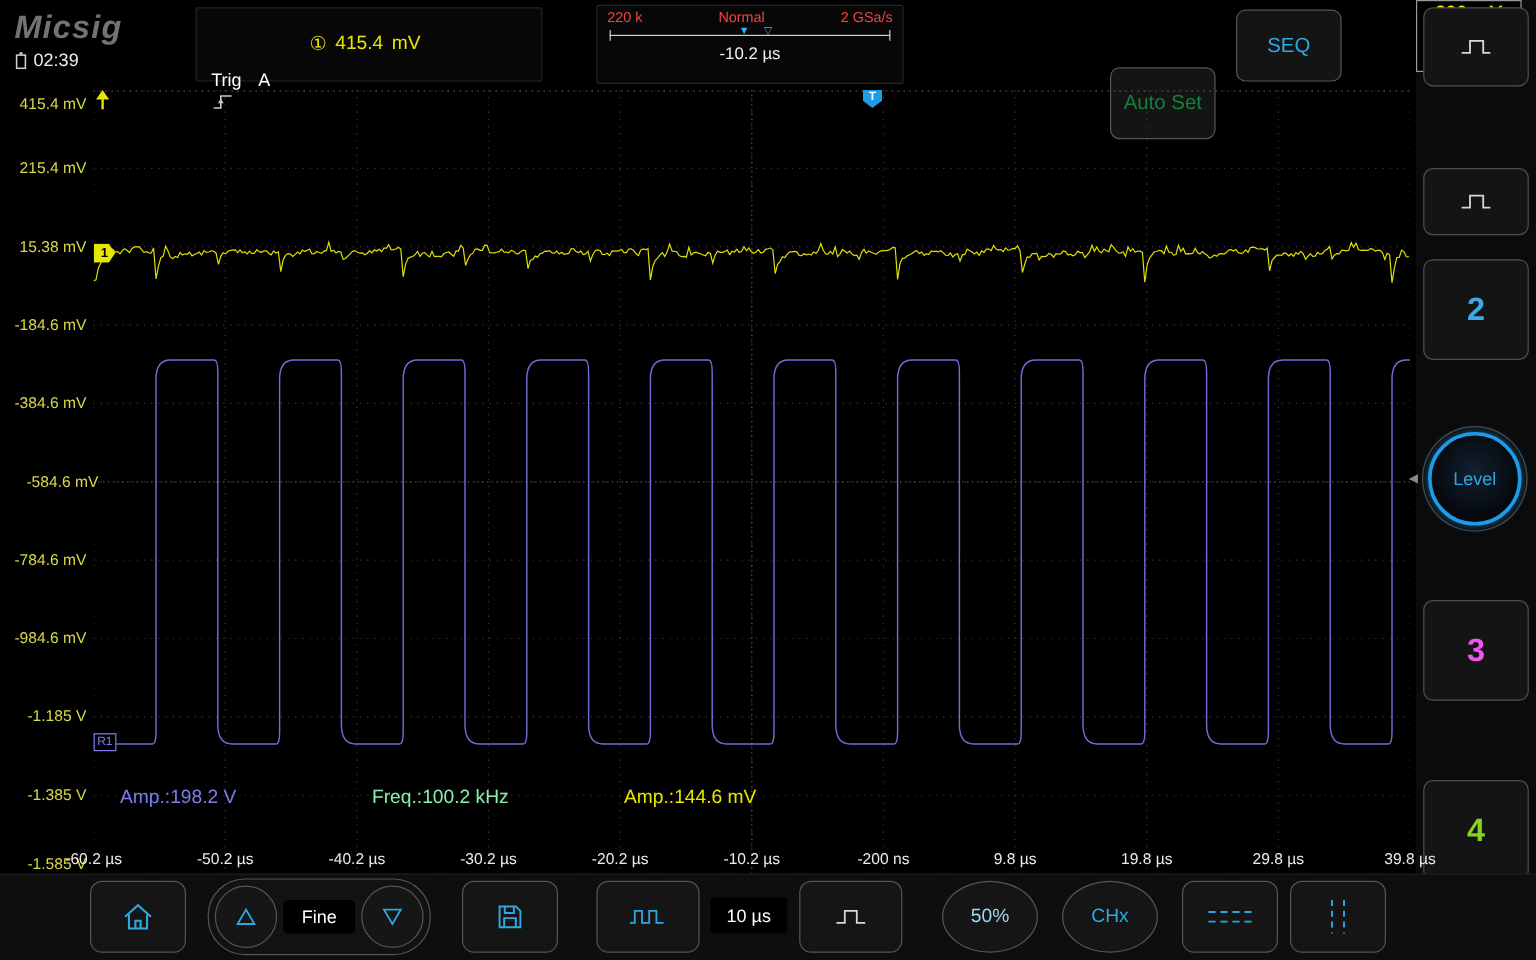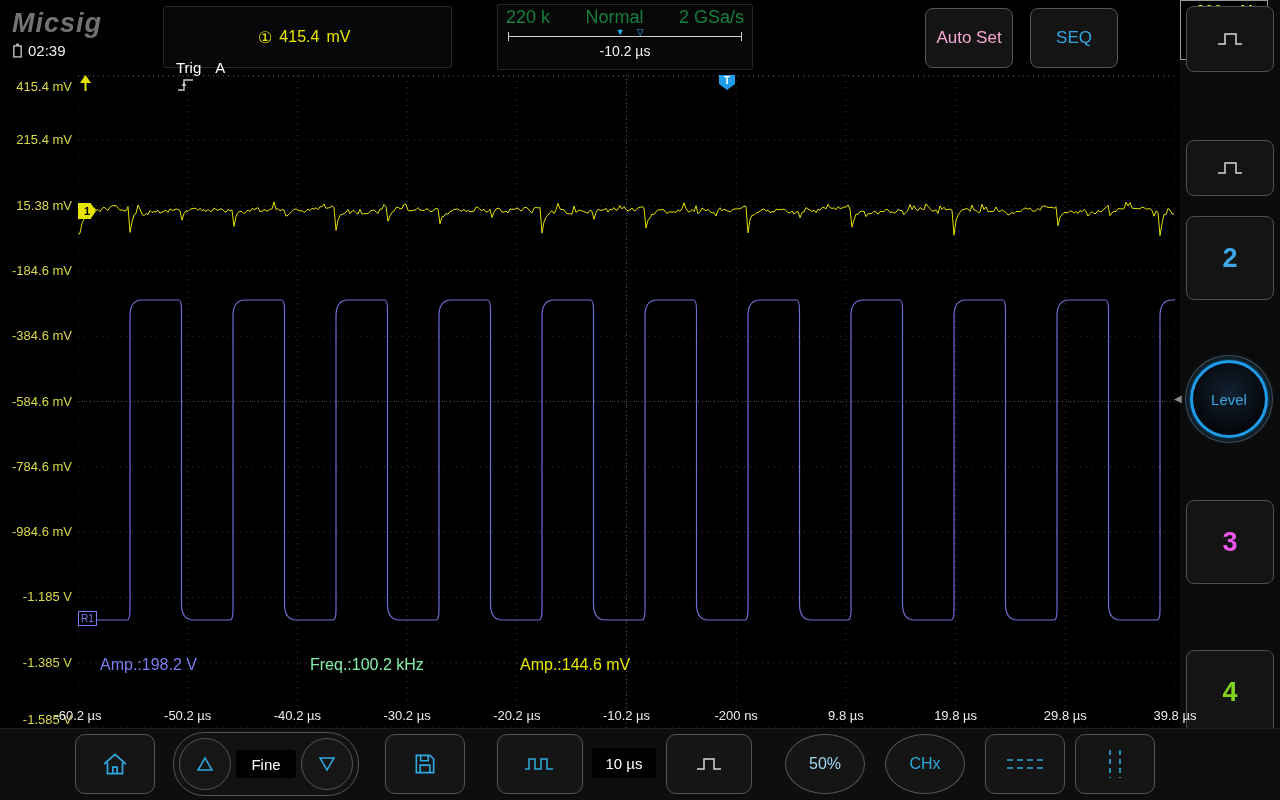--- a/index.html
+++ b/index.html
@@ -12,32 +12,32 @@
   .time-row{position:absolute;left:12px;top:42px;display:flex;align-items:center;gap:5px;
             font-size:15px;color:#eee;}
   .panel-box{position:absolute;background:#070707;border:1px solid #262626;border-radius:2px;}
   .trig-box{left:163px;top:6px;width:287px;height:60px;display:flex;align-items:stretch;}
   .trig-left{width:78px;padding:4px 0 0 12px;margin-top:48px;}
   .trig-title{font-size:15px;color:#fff;}
   .trig-title .src{margin-left:14px;}
   .trig-value{flex:1;display:flex;align-items:center;gap:7px;color:#e6e600;font-size:16px;
               padding-left:4px;}
   .acq-box{left:497px;top:4px;width:256px;height:66px;padding:2px 8px;box-sizing:border-box;}
-  .acq-row{display:flex;justify-content:space-between;font-size:18px;color:#15803d;align-items:flex-end;}
+  .acq-row{display:flex;justify-content:space-between;font-size:12px;color:#ef4444;align-items:flex-end;}
   .acq-line{position:relative;height:14px;margin:1px 2px 0 2px;}
   .acq-line .rail{position:absolute;left:0;right:0;top:7px;border-top:1px solid #cfcfcf;}
   .acq-line .tick{position:absolute;top:3px;width:1px;height:9px;background:#cfcfcf;}
   .acq-line .tick.l{left:0;} .acq-line .tick.r{right:0;}
   .acq-line .tri{position:absolute;top:-2px;font-size:9px;color:#29b6f6;line-height:10px;}
   .acq-offset{text-align:center;font-size:14px;color:#f0f0f0;}
   .topbtn{position:absolute;top:8px;width:86px;height:58px;background:#141414;border:1px solid #555;
           border-radius:8px;display:flex;align-items:center;justify-content:center;text-align:center;
           font-size:18px;cursor:pointer;line-height:1.15;}
   .run{left:818px;color:#1ecf1e;}
-  .autoset{left:925px;color:#f9a8d4;font-size:17px;width:86px;}
+  .autoset{left:925px;color:#15803d;font-size:17px;width:86px;margin-top:48px;}
   .seq{left:1030px;color:#2fa8e0;font-size:17px;}
 
   
   .rightbar{position:absolute;left:1180px;top:0;width:100px;height:800px;background:#0b0b0b;}
   .rb-btn{position:absolute;left:6px;width:86px;background:#141414;border:1px solid #4f4f4f;
           border-radius:8px;display:flex;align-items:center;justify-content:center;cursor:pointer;}
   .rb-slope1{top:6px;height:64px;}
   .rb-slope2{top:140px;height:54px;}
   .rb-ch{top:74px;left:4px;width:88px;height:60px;background:#000;border:1px solid #9a9a9a;
          box-sizing:border-box;padding:1px 6px;}
@@ -279,21 +279,21 @@
         <line x1="18" y1="2" x2="18" y2="30" stroke="#2fa8e0" stroke-width="1.6" stroke-dasharray="5 4"></line>
       </svg>
     </div>
   </div>
 
 <div class="ylab" style="top: 79px;">415.4 mV</div>
     <div class="ylab" style="top: 132.3px;">215.4 mV</div>
     <div class="ylab" style="top: 197.6px;">15.38 mV</div>
     <div class="ylab" style="top: 262.9px;">-184.6 mV</div>
     <div class="ylab" style="top: 328.2px;">-384.6 mV</div>
-    <div class="ylab" style="top: 393.5px;">-584.6 mV</div>
+    <div class="ylab" style="top: 393.5px; padding-left: 10px;">-584.6 mV</div>
     <div class="ylab" style="top: 458.8px;">-784.6 mV</div>
     <div class="ylab" style="top: 524.1px;">-984.6 mV</div>
     <div class="ylab" style="top: 589.4px;">-1.185 V</div>
     <div class="ylab" style="top: 654.7px;">-1.385 V</div>
     <div class="ylab" style="top: 712px;">-1.585 V</div>
     <div class="xlab" style="left: 32px;">-60.2 µs</div>
     <div class="xlab" style="left: 141.7px;">-50.2 µs</div>
     <div class="xlab" style="left: 251.4px;">-40.2 µs</div>
     <div class="xlab" style="left: 361.1px;">-30.2 µs</div>
     <div class="xlab" style="left: 470.8px;">-20.2 µs</div>

